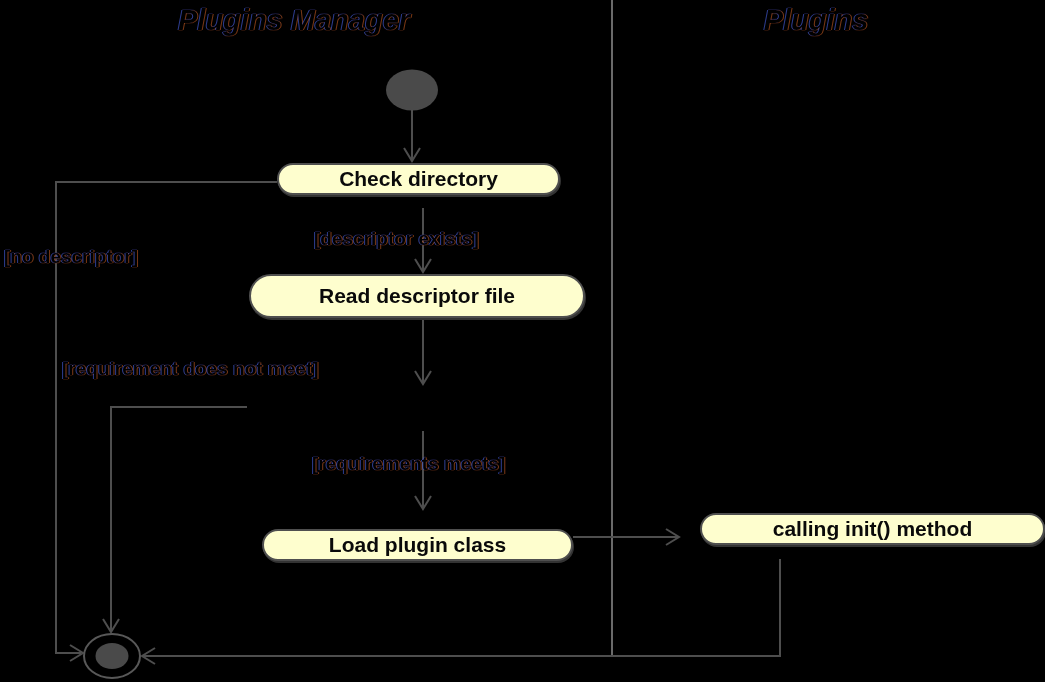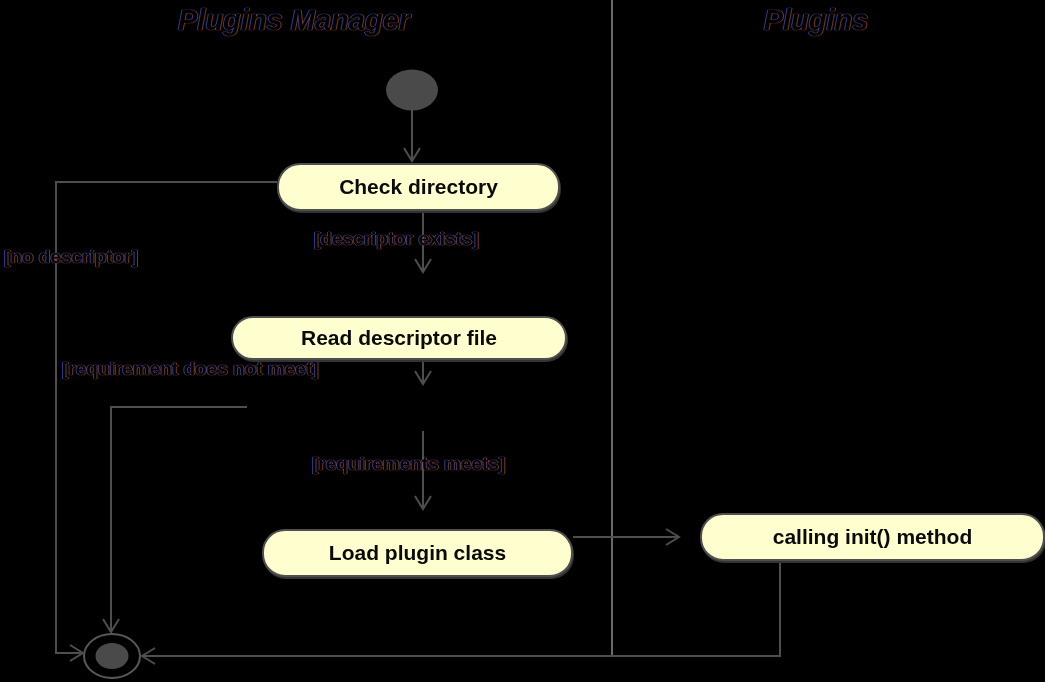--- a/index.html
+++ b/index.html
@@ -30,31 +30,31 @@
                  0 -1px 0 rgba(45,45,110,.4), 0 1px 0 rgba(110,45,20,.35);
     font-style:italic;
   }
   .guard{
     position:absolute;font-size:19px;font-weight:bold;white-space:nowrap;
     color:#000;
     text-shadow:-1px 0 0 rgba(80,110,255,.55), 1px 0 0 rgba(235,110,40,.5),
                  0 -1px 0 rgba(45,45,110,.4), 0 1px 0 rgba(110,45,20,.35);
   }
   .activity{
-    position:absolute;box-sizing:border-box;height:48px;
+    position:absolute;box-sizing:border-box;height:32px;
     background:var(--activity-fill);
     border:2px solid var(--activity-border);
     border-radius:23px;
     box-shadow:1px 2px 0 #333333;
     display:flex;align-items:center;justify-content:center;
     font-size:21px;font-weight:bold;color:var(--activity-text);
     white-space:nowrap;
   }
   #act-check-directory{left:277px;top:163px;width:283px;}
-  #act-read-descriptor{left:231px;top:274px;width:336px;height:44px;margin-top:42px;}
+  #act-read-descriptor{left:249px;top:274px;width:336px;height:44px;}
   #act-check-requirements{left:247px;top:387px;width:340px;height:44px;}
   #act-load-plugin-class{left:262px;top:513px;width:311px;margin-top:16px;}
   #act-calling-init{left:700px;top:513px;width:345px;}
   #lane-title-plugins-manager{left:178px;}
   #lane-title-plugin{left:700px;}
   #guard-descriptor-exists{left:314px;top:228px;}
   #guard-no-descriptor{left:4px;top:246px;}
   #guard-requirement-does-not-meet{left:62px;top:358px;}
   #guard-requirements-meets{left:312px;top:453px;}
 </style>

